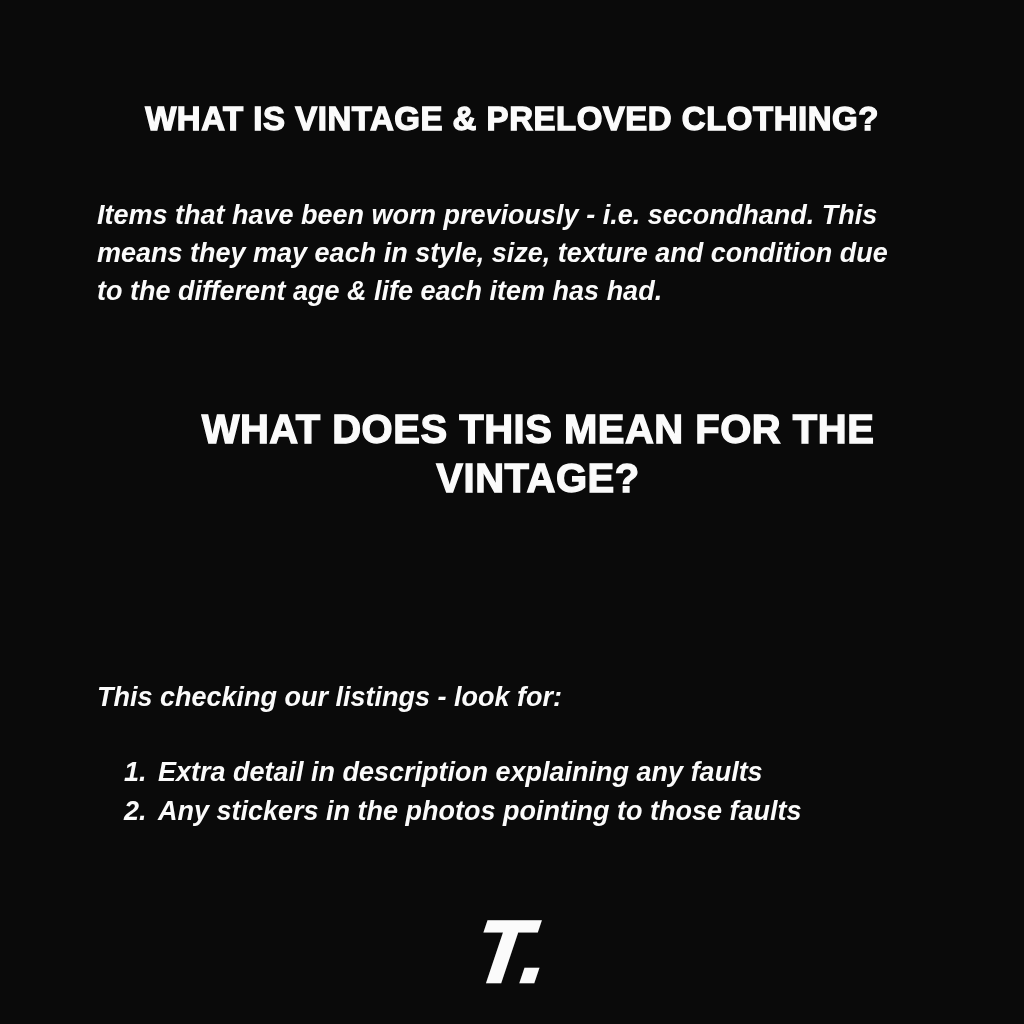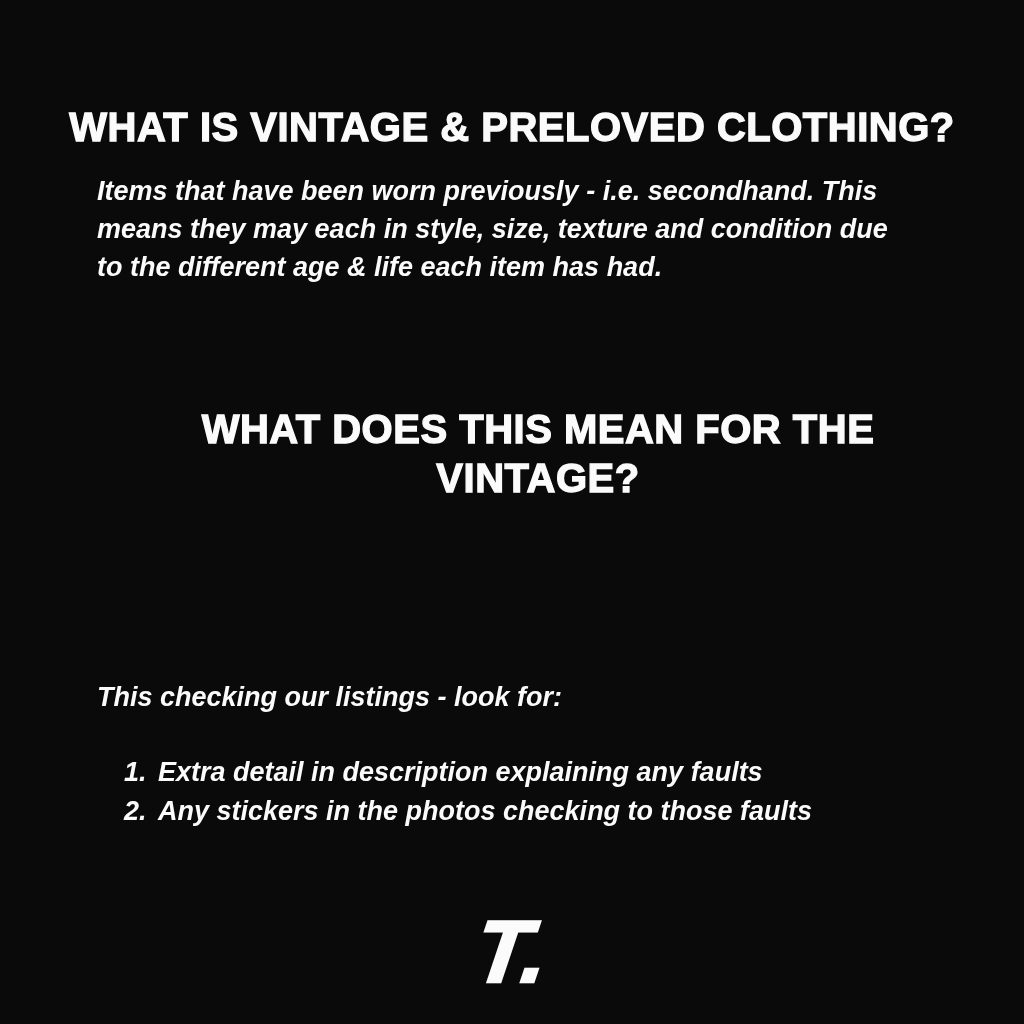--- a/index.html
+++ b/index.html
@@ -19,41 +19,41 @@
     position: absolute;
     left: 0;
     width: 1024px;
     text-align: center;
     font-weight: bold;
     letter-spacing: 0.5px;
     -webkit-text-stroke: 1.3px #fbfbfb;
   }
   .page-title {
     top: 78px;
-    font-size: 40px;
+    font-size: 33px;
   }
   .section-title {
     top: 372px;
     font-size: 40px;
     line-height: 49px;
     padding-left: 26px;
   }
   .body-block {
     position: absolute;
     left: 97px;
     font-size: 27px;
     font-weight: bold;
     font-style: italic;
     line-height: 38px;
     letter-spacing: 0px;
   }
   .body-block div {
     white-space: nowrap;
   }
-  .intro-block   { top: 172px; }
+  .intro-block   { top: 196px; }
   .customer-block{ top: 529px; line-height: 37px; }
   .prompt-block  { top: 678px; }
   .checklist {
     position: absolute;
     left: 124px;
     top: 753px;
     font-size: 27px;
     font-weight: bold;
     font-style: italic;
     line-height: 39px;
@@ -104,21 +104,21 @@
 
   <div class="body-block prompt-block">This checking our listings - look for:</div>
 
   <div class="checklist">
     <div class="checklist-row">
       <span class="checklist-number">1.</span>
       <span>Extra detail in description explaining any faults</span>
     </div>
     <div class="checklist-row">
       <span class="checklist-number">2.</span>
-      <span>Any stickers in the photos checking to those faults</span>
+      <span>Any stickers in the photos pointing to those faults</span>
     </div>
   </div>
 
   <div class="brand-logo">
     <span>T.</span>
   </div>
 
 </div>
 
 </body></html>

